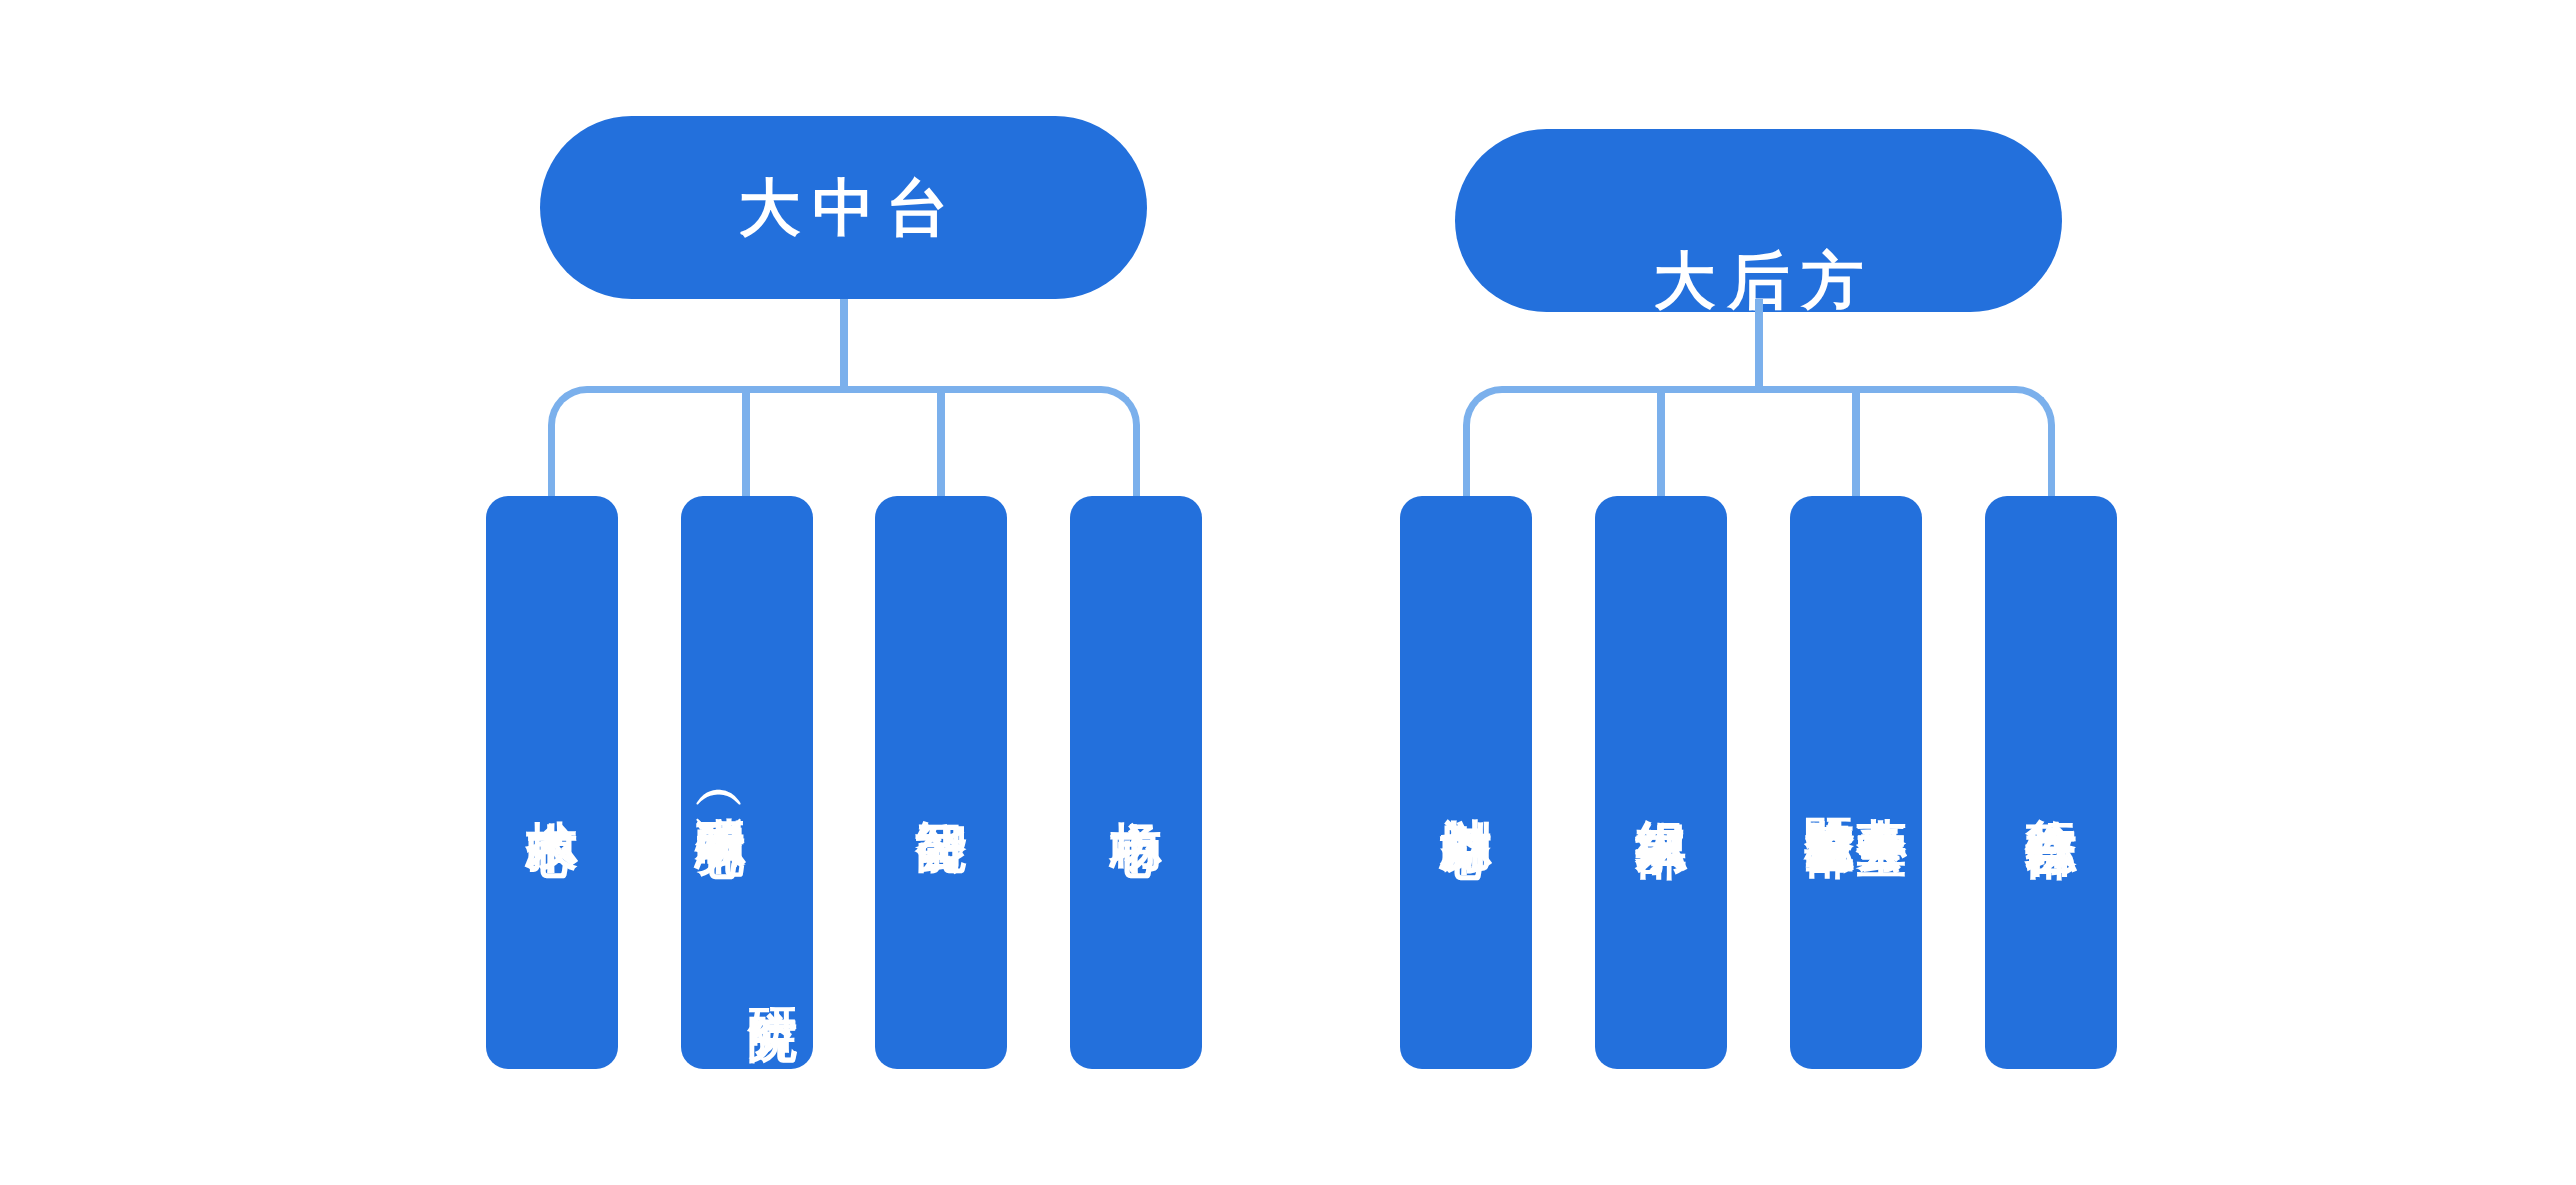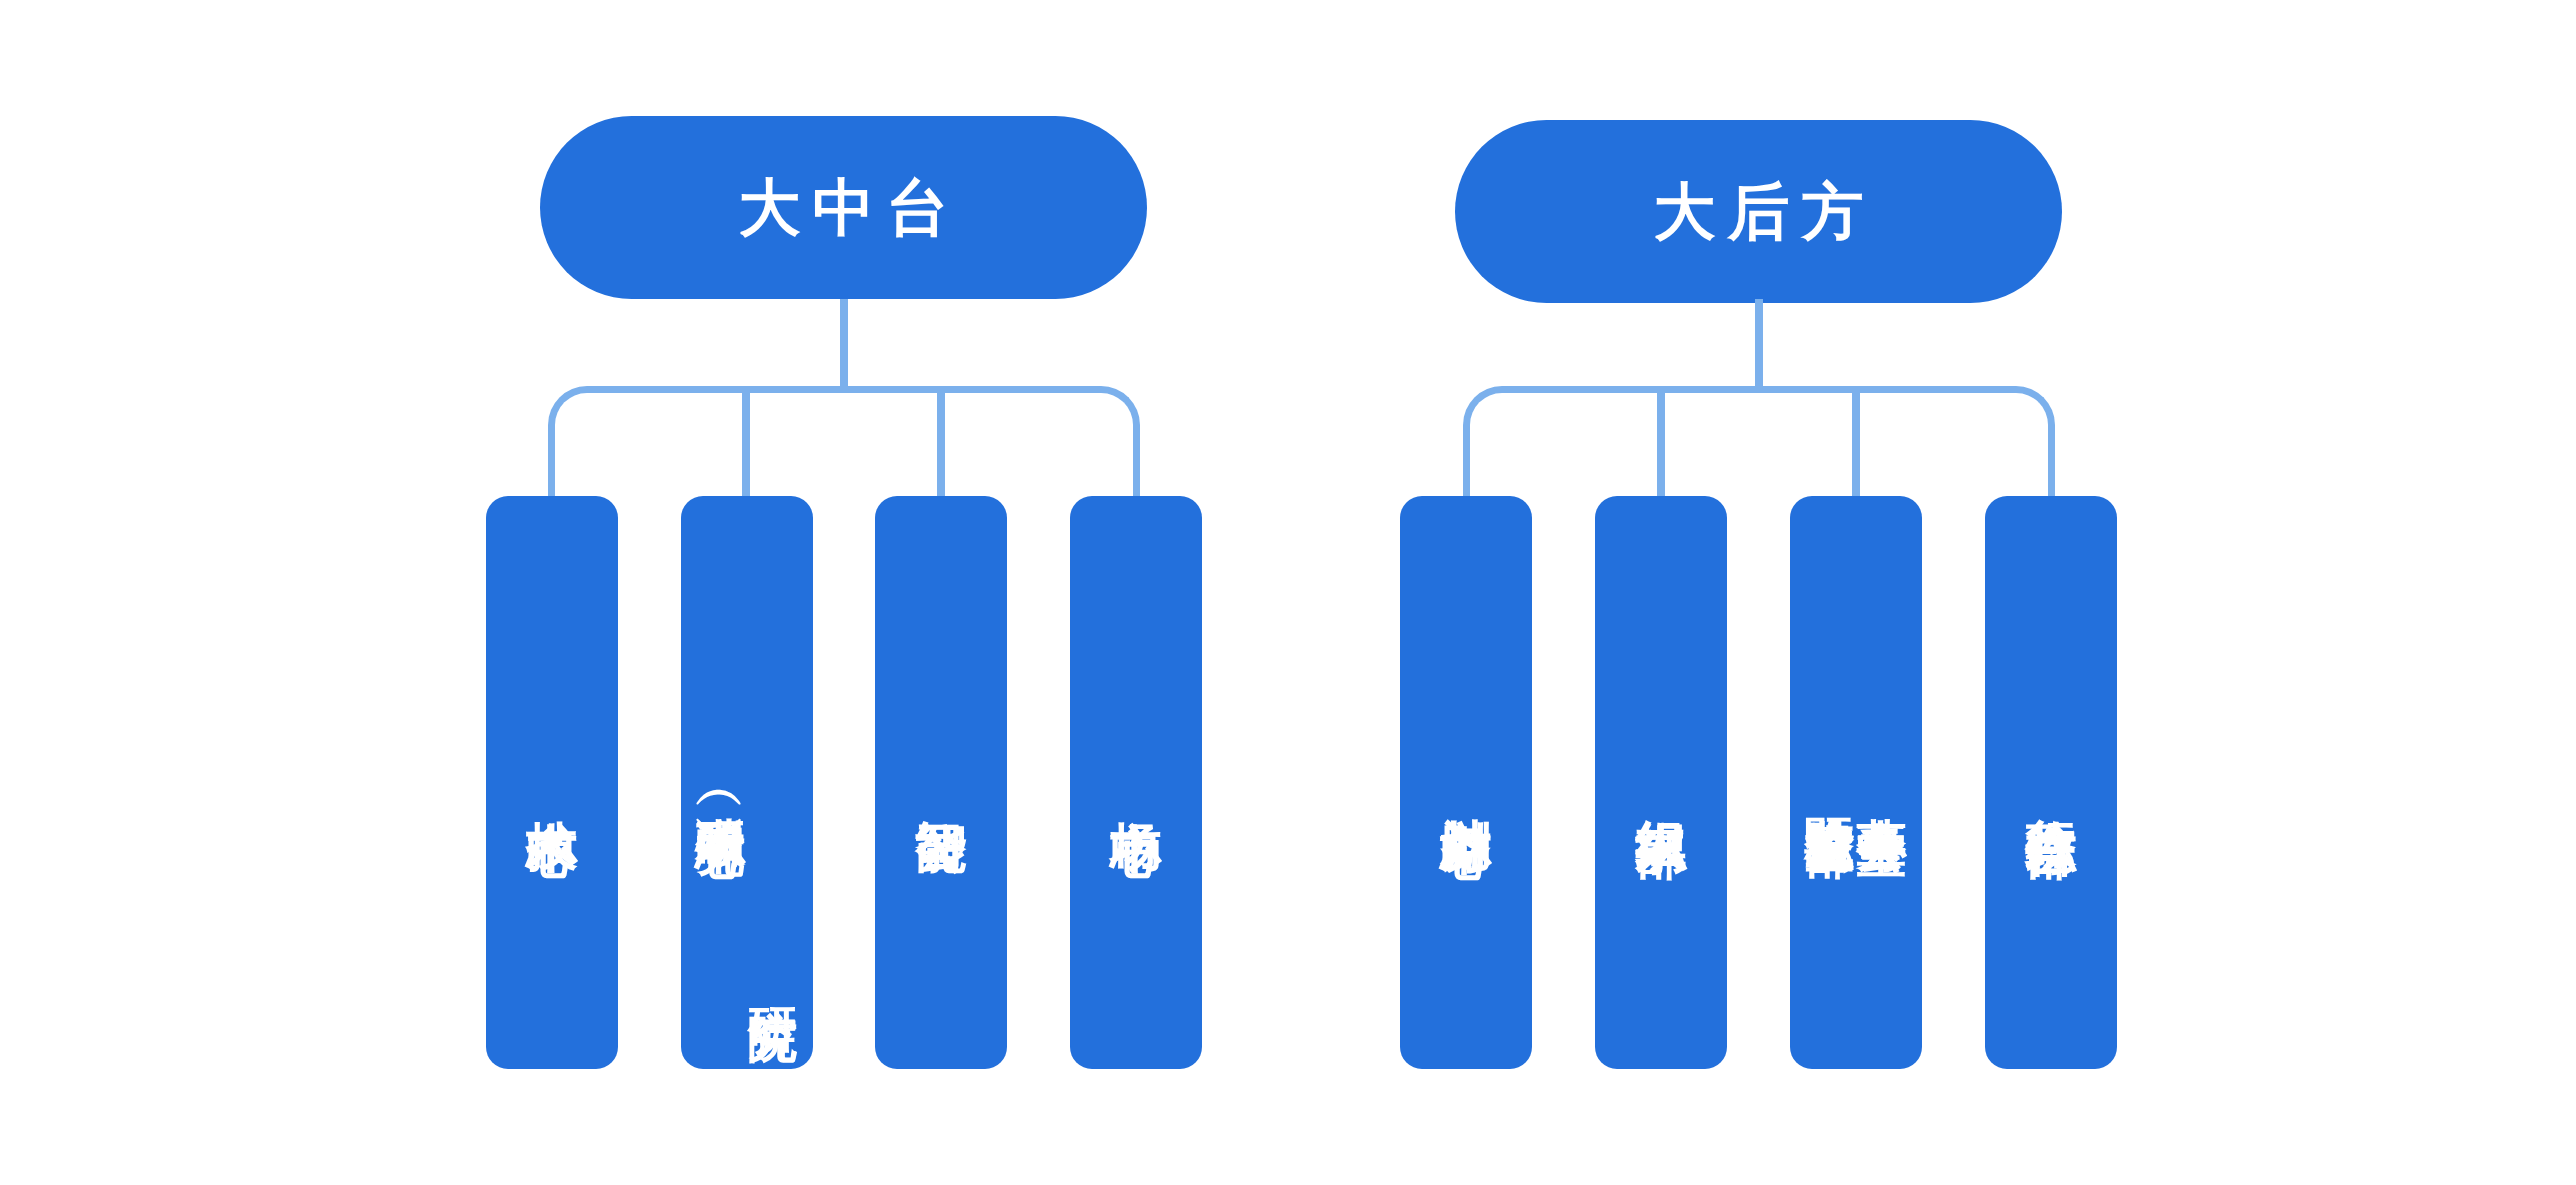--- a/index.html
+++ b/index.html
@@ -114,21 +114,21 @@
   </div>
 
   <div class="node" style="left:875px; top:496px; width:132px; height:573px;">
     <span class="node-label">智能公司</span>
   </div>
 
   <div class="node" style="left:1070px; top:496px; width:132px; height:573px;">
     <span class="node-label">市场中心</span>
   </div>
 
-  <div class="pill" style="left:1455px; top:120px; width:607px; height:183px;">
+  <div class="pill" style="left:1455px; top:129px; width:607px; height:183px;align-items:flex-end;">
     <span class="pill-label">大后方</span>
   </div>
 
   <div class="conn-stem" style="left:1755px; top:299px; width:7.7px; height:94px;"></div>
   <div class="conn-bus" style="left:1463px; top:386px; width:592px; height:125px;"></div>
   <div class="conn-drop" style="left:1657px; top:386px; height:125px;"></div>
   <div class="conn-drop" style="left:1852px; top:386px; height:125px;"></div>
 
   <div class="node" style="left:1400px; top:496px; width:132px; height:573px;">
     <span class="node-label">计划财务中心</span>

